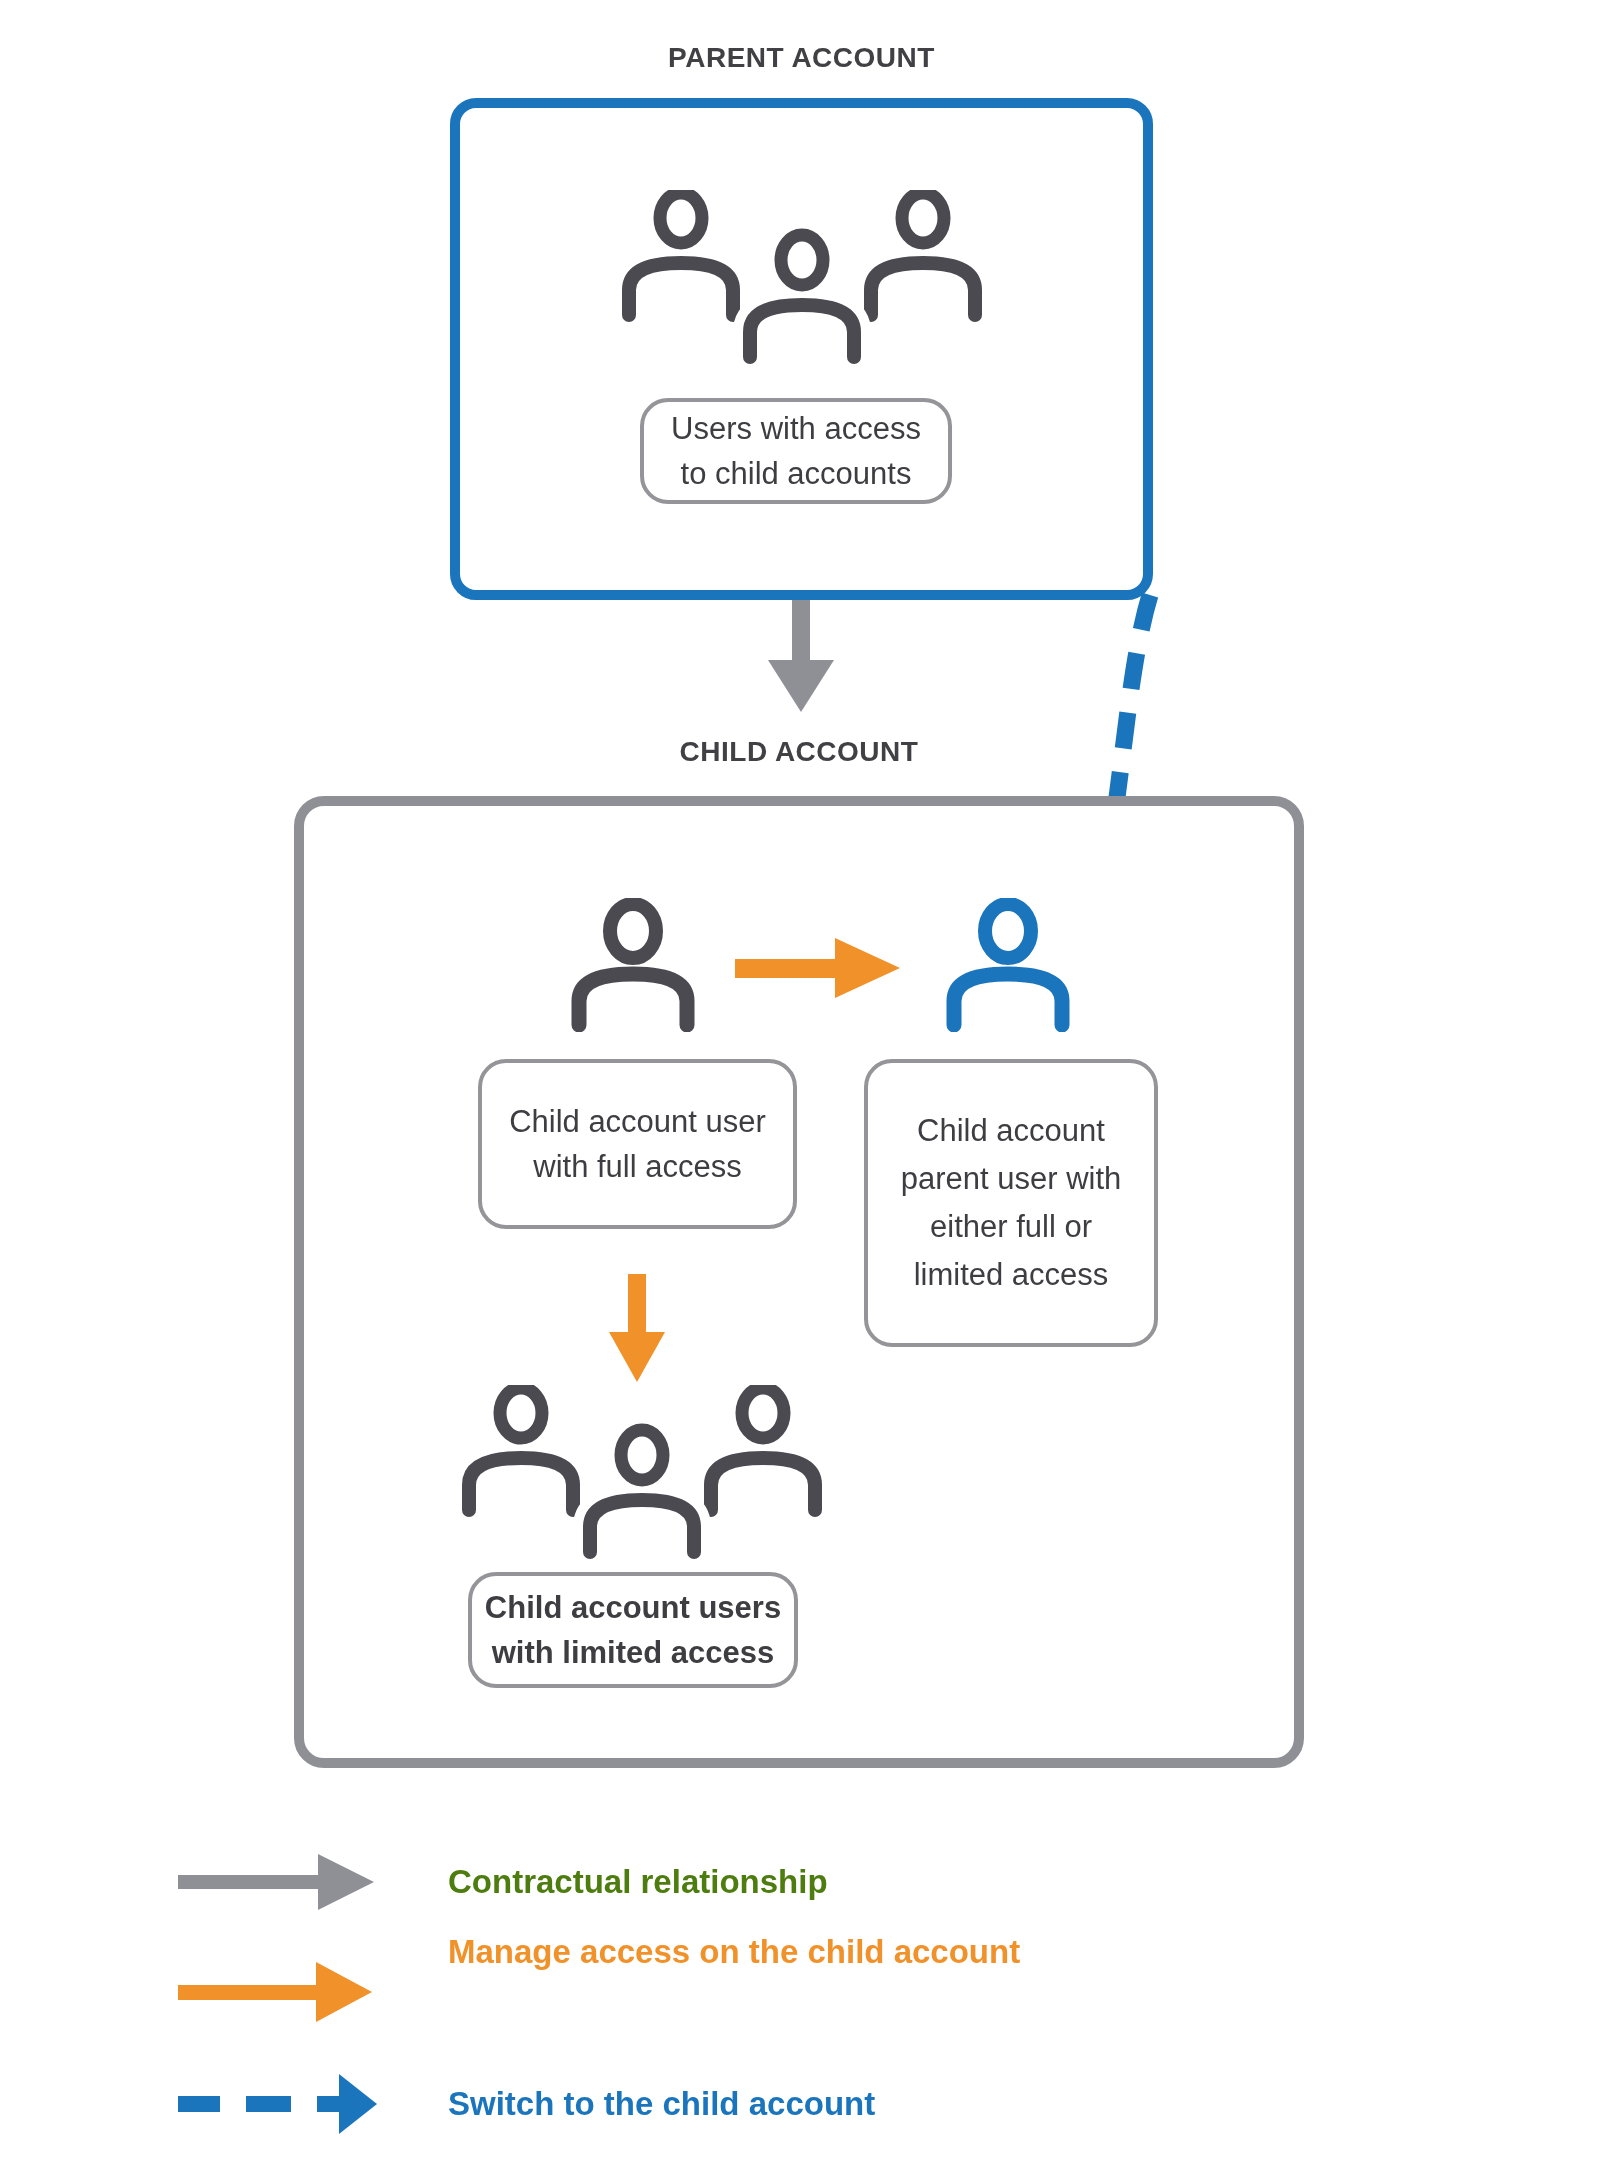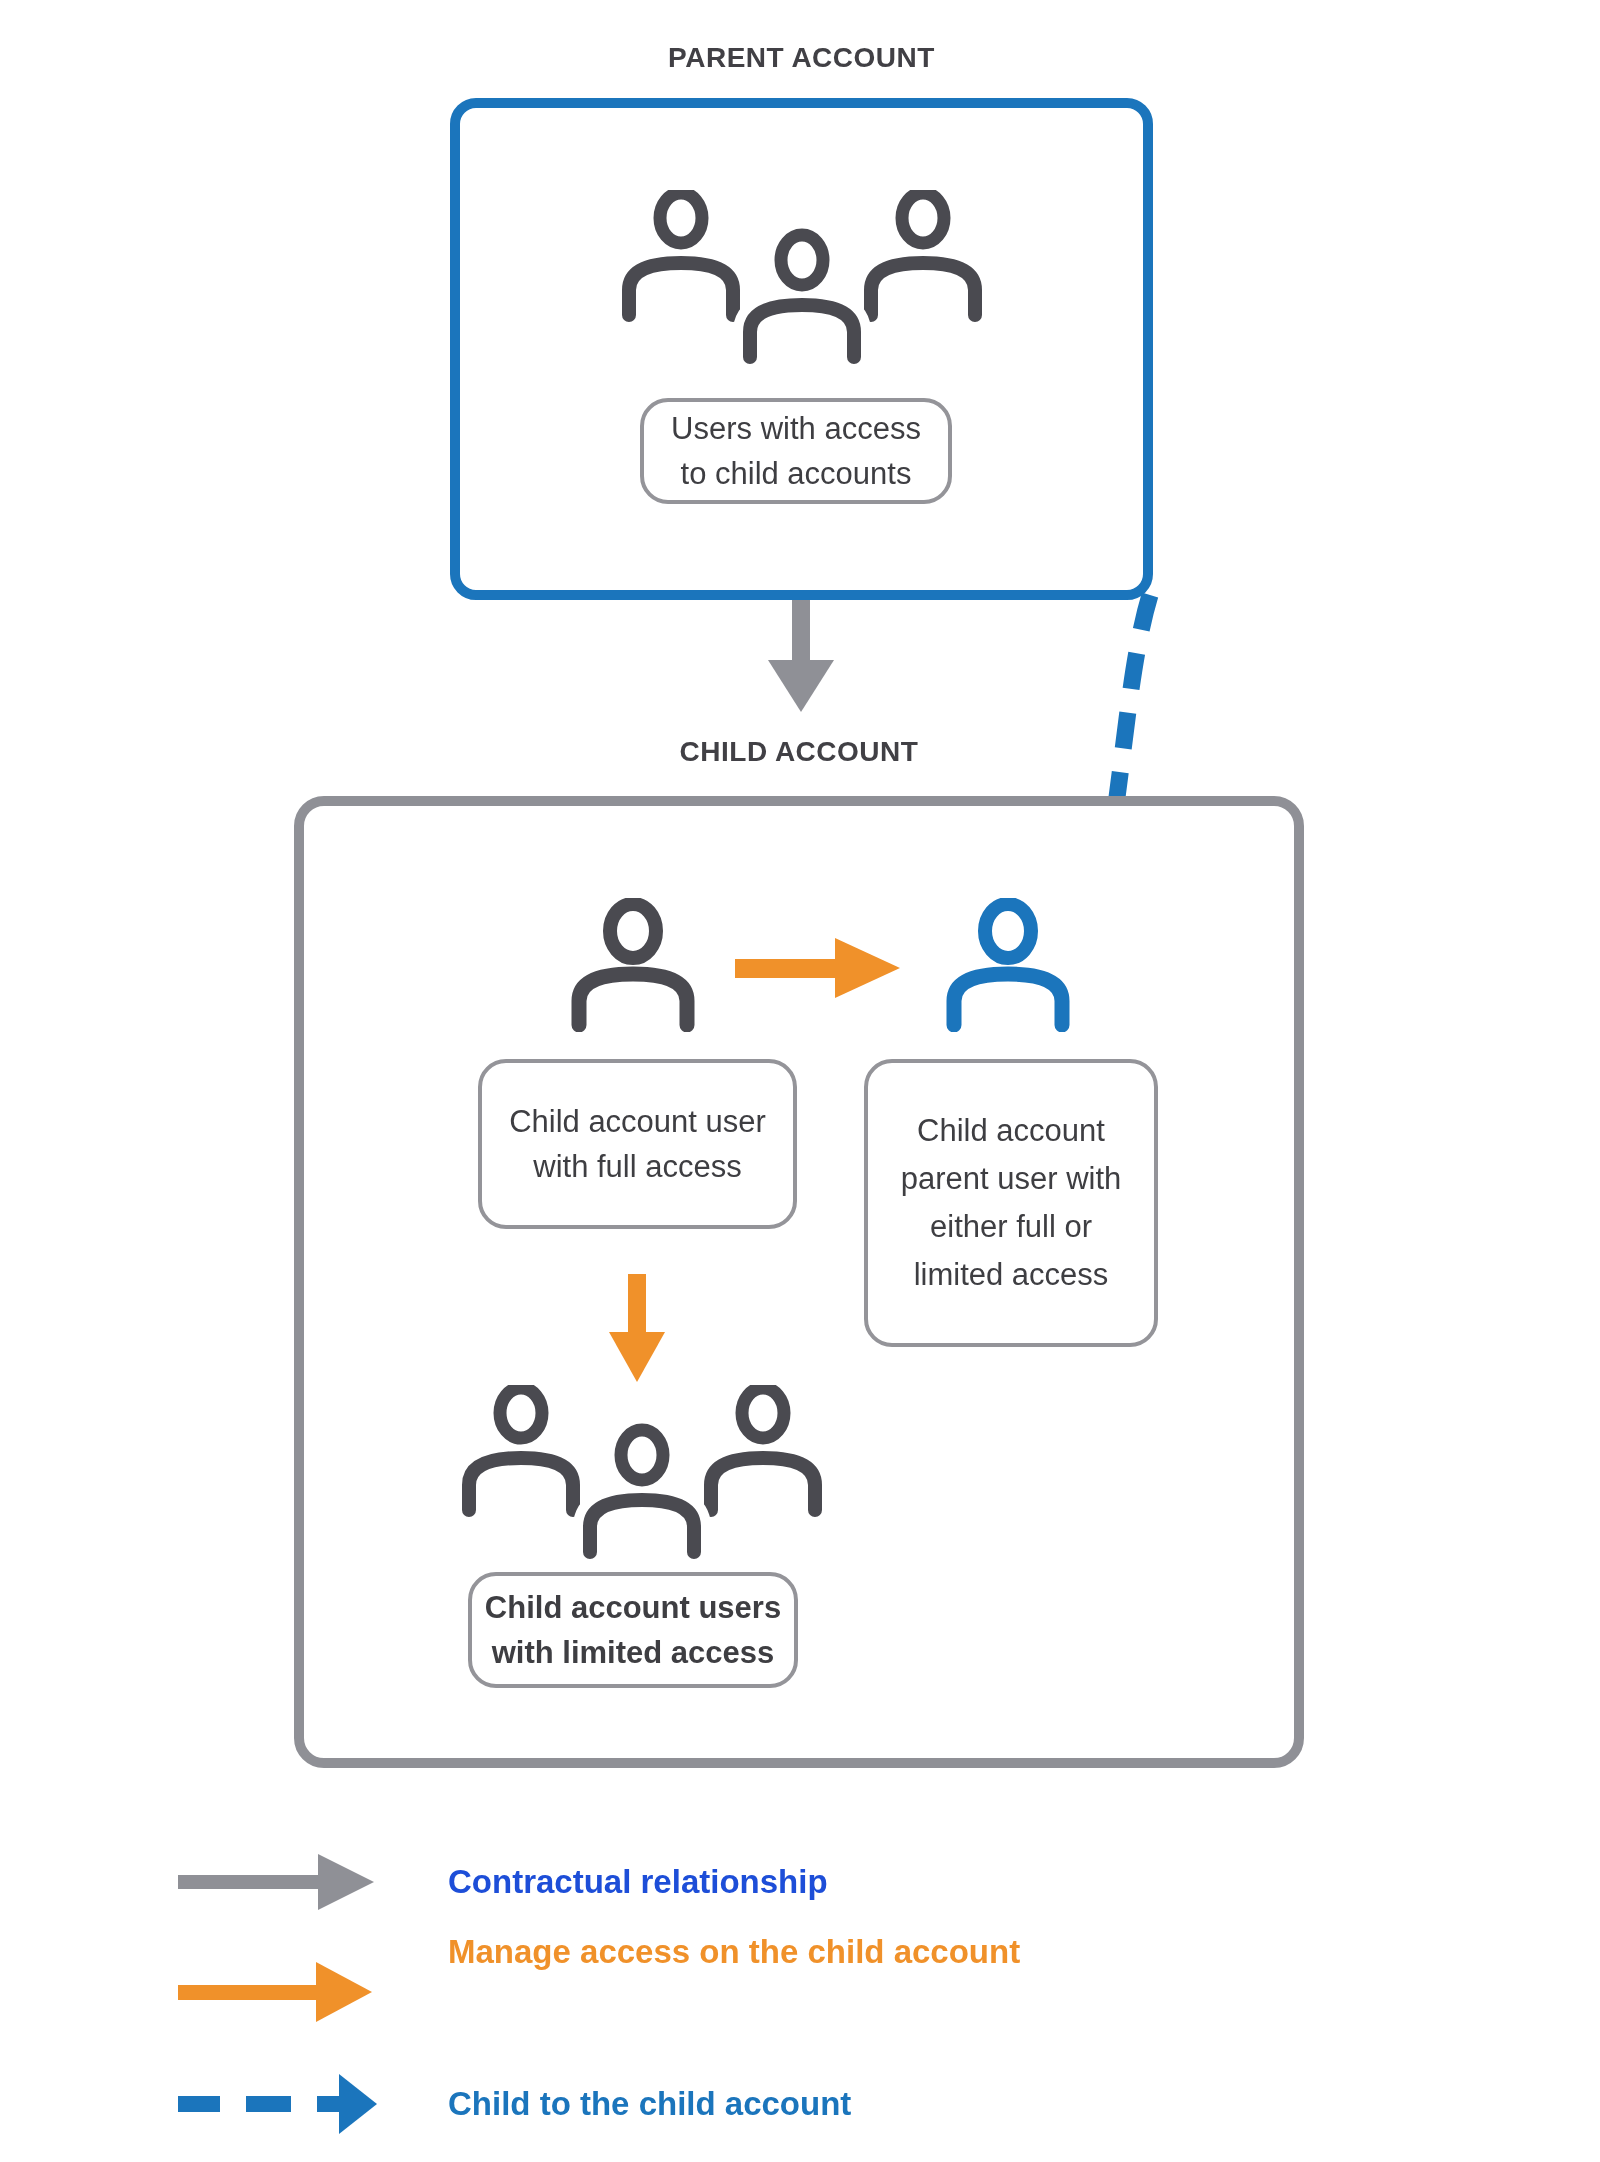--- a/index.html
+++ b/index.html
@@ -20,21 +20,21 @@
   .bubble{
     position:absolute;background:#ffffff;border:4px solid #949499;border-radius:28px;
     display:flex;align-items:center;justify-content:center;text-align:center;
     font-size:31px;line-height:45px;color:#3e3e42;white-space:pre-line;
     box-sizing:border-box;
   }
   .legend-label{
     position:absolute;left:448px;font-size:33px;font-weight:700;line-height:40px;
     white-space:nowrap;
   }
-  .legend-gray{color:#1d4ed8;}
+  .legend-gray{color:#4d7c0f;}
   .legend-orange{color:#f0912a;}
   .legend-blue{color:#1b75bc;}
   svg{display:block;}
 </style>
 </head>
 <body>
 
 <div id="canvas">
 
   <div class="abs section-title" style="left:450px;top:36px;width:703px;">PARENT ACCOUNT</div>
@@ -163,16 +163,16 @@
     <div class="legend-label legend-orange" style="top:1932px;">Manage access on the child account</div>
 
     <svg class="abs" style="left:178px;top:2072px;" width="200" height="64" viewBox="0 0 200 64">
       <g fill="#1b75bc">
         <rect x="0" y="24" width="42" height="16"></rect>
         <rect x="68" y="24" width="45" height="16"></rect>
         <rect x="139" y="24" width="22" height="16"></rect>
         <polygon points="161,2 161,62 199,32"></polygon>
       </g>
     </svg>
-    <div class="legend-label legend-blue" style="top:2084px;">Child to the child account</div>
+    <div class="legend-label legend-blue" style="top:2084px;">Switch to the child account</div>
 
   </div>
 </div>
 
 </body></html>

